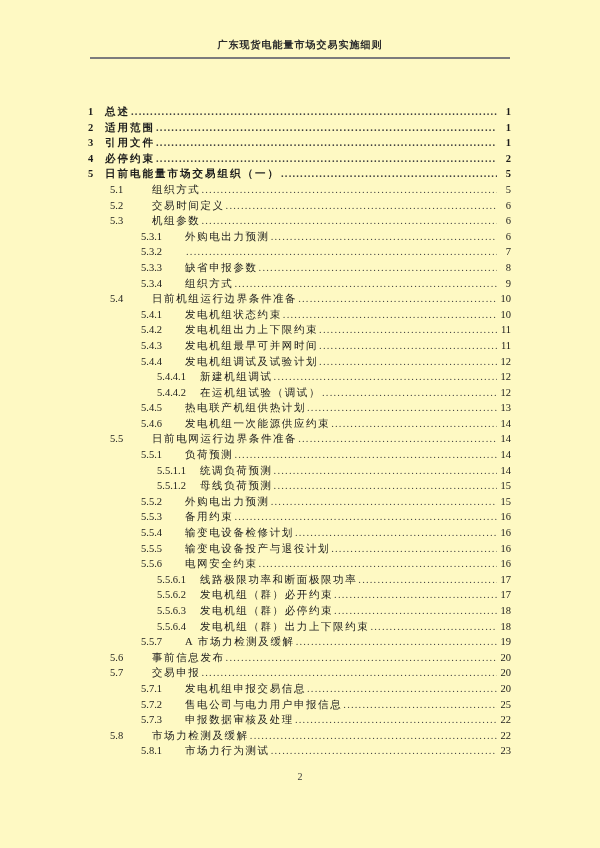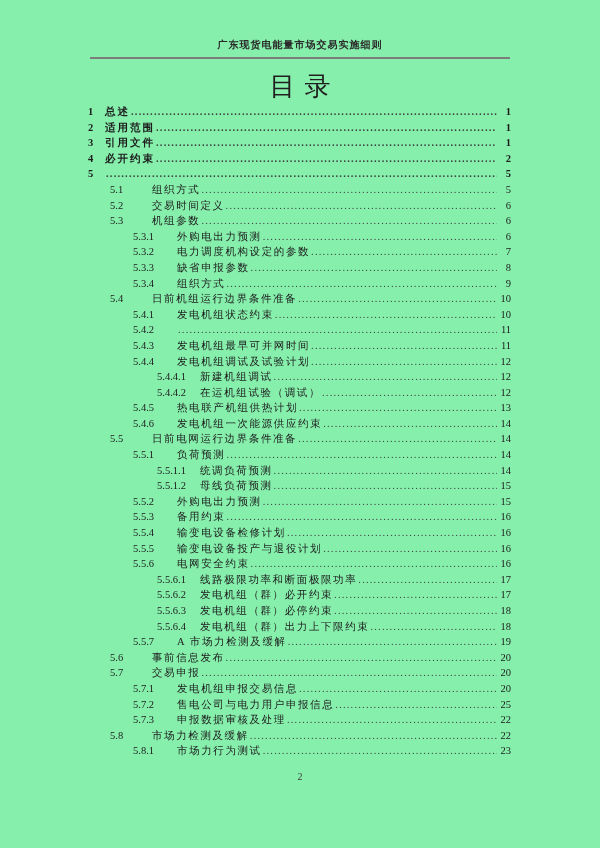--- a/index.html
+++ b/index.html
@@ -3,21 +3,21 @@
 <meta charset="utf-8">
 <style>
   html,body { margin:0; padding:0; }
   body {
     width:600px; height:848px;
     background:#ffffff;
     font-family:"Liberation Serif","DejaVu Serif",serif;
     color:#1c1c1c;
     overflow:hidden;
   }
-  .page { position:relative; width:600px; height:848px; background:#86efac; }
+  .page { position:relative; width:600px; height:848px; background:#fef9c3; }
 
   .header-text {
     position:absolute; top:38px; left:0; width:600px;
     text-align:center; font-size:10px; letter-spacing:1px;
     color:#2b2b2b; font-weight:bold;
   }
   .header-rule {
     position:absolute; top:57px; left:90px; width:420px; height:2px;
     background:#7c7c7c;
   }
@@ -44,39 +44,38 @@
     letter-spacing:1.2px; color:#3d3d3d; margin:0 1px;
   }
   .toc-row .pg { flex:none; min-width:13px; text-align:right; }
 
   .lvl1 { font-weight:bold; }
   .lvl1 .num { width:17px; }
   .lvl1 .label { letter-spacing:2px; }
   .lvl2 { padding-left:22px;align-items:center; }
   .lvl2 .num { width:42px; }
   .lvl3 { padding-left:45px; }
-  .lvl3 .num { width:44px; }
+  .lvl3 .num { width:44px;margin-left:8px; }
   .lvl4 { padding-left:69px;align-items:flex-end; }
   .lvl4 .num { width:43px; }
 
   .footer-page {
     position:absolute; top:771px; left:0; width:600px;
     text-align:center; font-size:10px; color:#3a3a3a;
   }
 </style>
 </head>
 <body>
 
 <div class="page">
 
   <div class="header-text">广东现货电能量市场交易实施细则</div>
 
   <div class="header-rule"></div>
 
-  <div class="doc-title">目录</div>
 
   <div class="toc">
       <div class="toc-row lvl1">
     <span class="num">1</span>
     <span class="label">总述</span>
     <span class="dots">................................................................................................................................................................................................................................................................................................................................................................................................................</span>
     <span class="pg">1</span>
   </div>
       <div class="toc-row lvl1">
     <span class="num">2</span>
@@ -85,26 +84,27 @@
     <span class="pg">1</span>
   </div>
       <div class="toc-row lvl1">
     <span class="num">3</span>
     <span class="label">引用文件</span>
     <span class="dots">................................................................................................................................................................................................................................................................................................................................................................................................................</span>
     <span class="pg">1</span>
   </div>
       <div class="toc-row lvl1">
     <span class="num">4</span>
-    <span class="label">必开约束</span>
+    <span class="label">必停约束</span>
     <span class="dots">................................................................................................................................................................................................................................................................................................................................................................................................................</span>
     <span class="pg">2</span>
   </div>
       <div class="toc-row lvl1">
     <span class="num">5</span>
+    <span class="label">日前电能量市场交易组织（一）</span>
     <span class="dots">................................................................................................................................................................................................................................................................................................................................................................................................................</span>
     <span class="pg">5</span>
   </div>
       <div class="toc-row lvl2">
     <span class="num">5.1</span>
     <span class="label">组织方式</span>
     <span class="dots">................................................................................................................................................................................................................................................................................................................................................................................................................</span>
     <span class="pg">5</span>
   </div>
       <div class="toc-row lvl2">
@@ -120,21 +120,20 @@
     <span class="pg">6</span>
   </div>
       <div class="toc-row lvl3">
     <span class="num">5.3.1</span>
     <span class="label">外购电出力预测</span>
     <span class="dots">................................................................................................................................................................................................................................................................................................................................................................................................................</span>
     <span class="pg">6</span>
   </div>
       <div class="toc-row lvl3">
     <span class="num">5.3.2</span>
-    <span class="label">电力调度机构设定的参数</span>
     <span class="dots">................................................................................................................................................................................................................................................................................................................................................................................................................</span>
     <span class="pg">7</span>
   </div>
       <div class="toc-row lvl3">
     <span class="num">5.3.3</span>
     <span class="label">缺省申报参数</span>
     <span class="dots">................................................................................................................................................................................................................................................................................................................................................................................................................</span>
     <span class="pg">8</span>
   </div>
       <div class="toc-row lvl3">
@@ -150,20 +149,21 @@
     <span class="pg">10</span>
   </div>
       <div class="toc-row lvl3">
     <span class="num">5.4.1</span>
     <span class="label">发电机组状态约束</span>
     <span class="dots">................................................................................................................................................................................................................................................................................................................................................................................................................</span>
     <span class="pg">10</span>
   </div>
       <div class="toc-row lvl3">
     <span class="num">5.4.2</span>
+    <span class="label">发电机组出力上下限约束</span>
     <span class="dots">................................................................................................................................................................................................................................................................................................................................................................................................................</span>
     <span class="pg">11</span>
   </div>
       <div class="toc-row lvl3">
     <span class="num">5.4.3</span>
     <span class="label">发电机组最早可并网时间</span>
     <span class="dots">................................................................................................................................................................................................................................................................................................................................................................................................................</span>
     <span class="pg">11</span>
   </div>
       <div class="toc-row lvl3">

